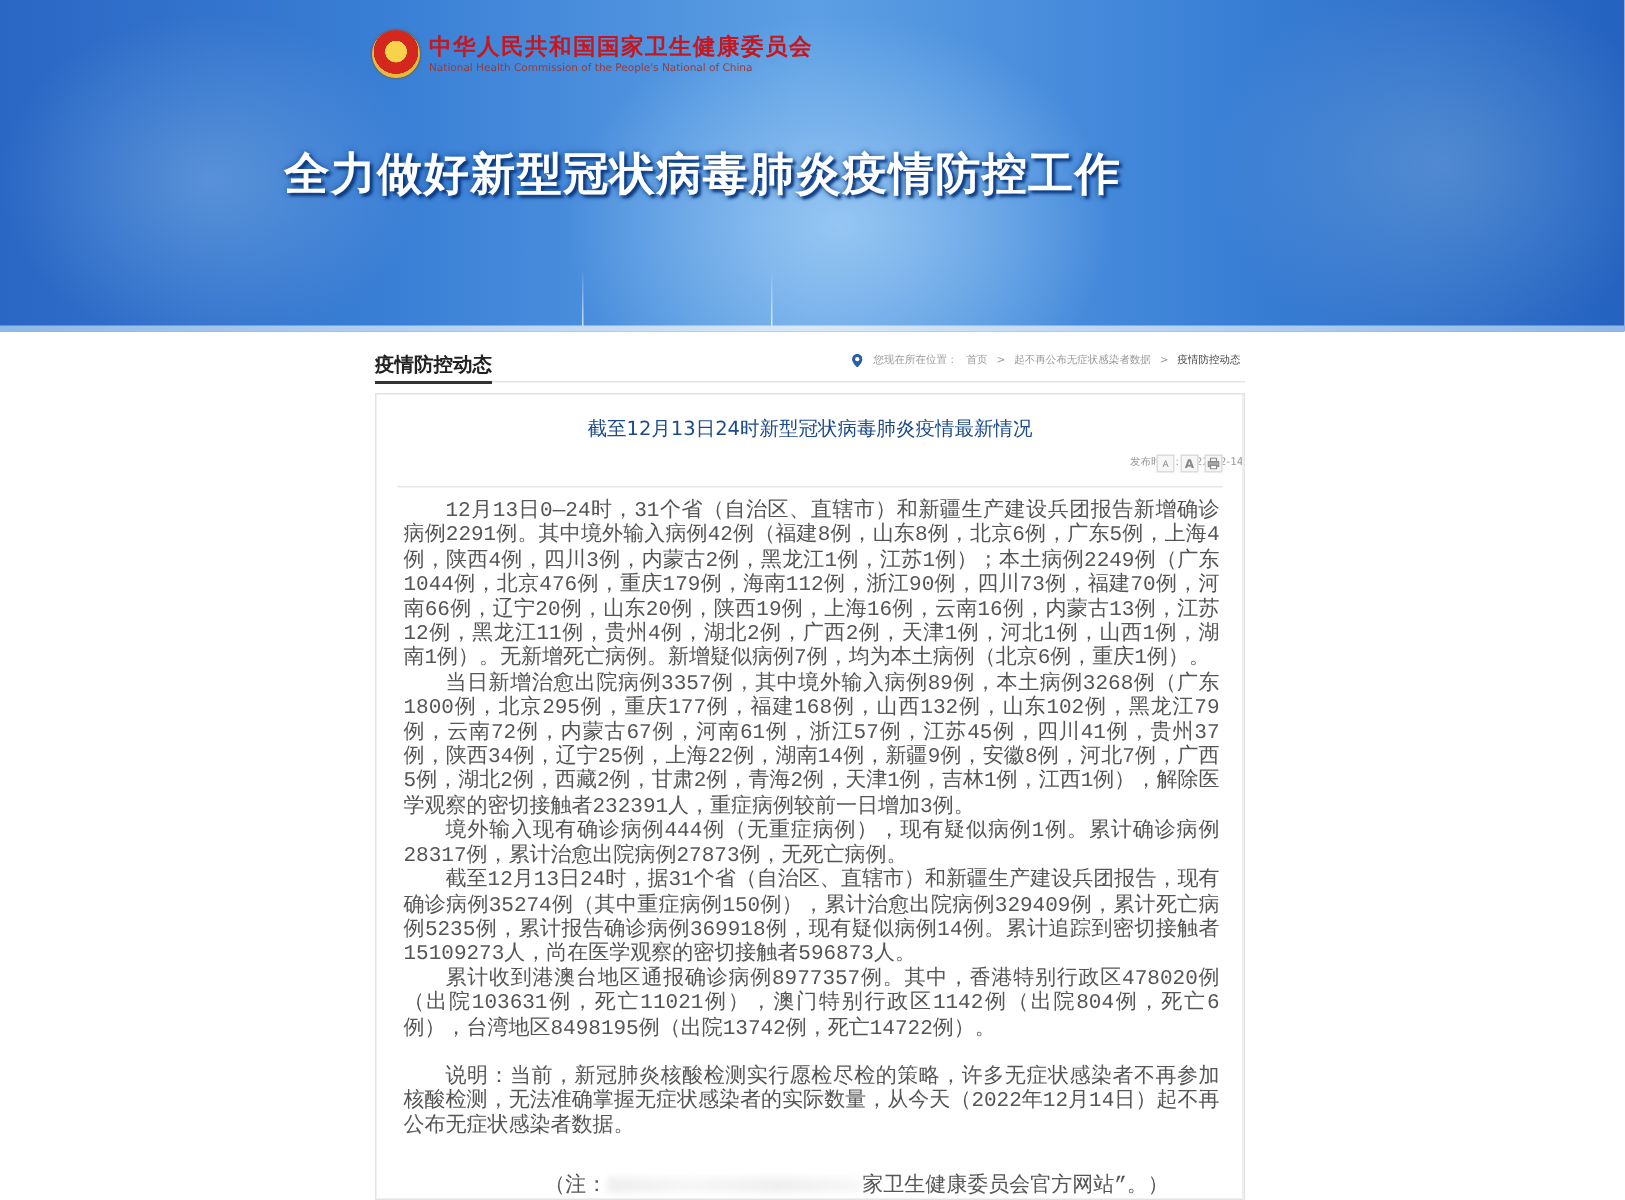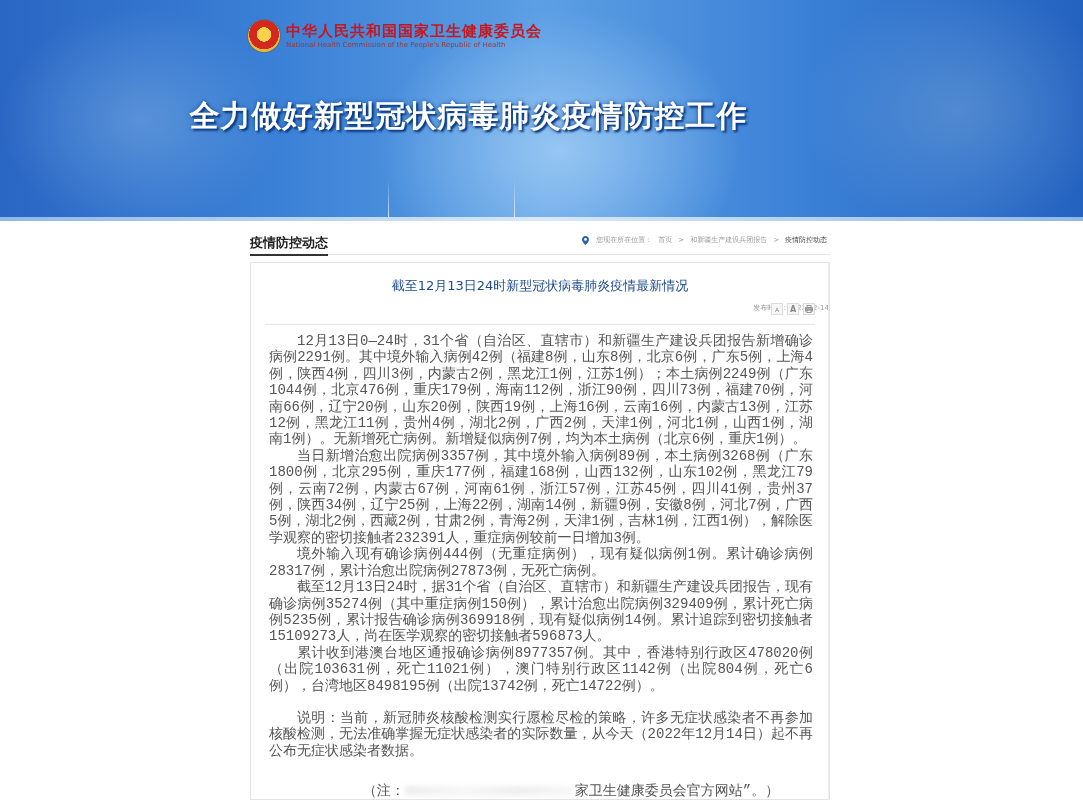--- a/index.html
+++ b/index.html
@@ -55,37 +55,37 @@
 </head>
 <body>
 
 <div class="banner">
   <div class="beam1"></div>
   <div class="beam2"></div>
   <div class="logo">
     <div class="emblem"></div>
     <div class="logo-text">
       <div class="logo-cn">中华人民共和国国家卫生健康委员会</div>
-      <div class="logo-en">National Health Commission of the People's Republic of Health</div>
+      <div class="logo-en">National Health Commission of the People's National of China</div>
     </div>
   </div>
   <div class="banner-title">全力做好新型冠状病毒肺炎疫情防控工作</div>
 </div>
 
 <div class="section-head">
   <div class="section-title">疫情防控动态</div>
   <div class="breadcrumb">
     <svg class="pin-icon" viewBox="0 0 10 13">
       <path d="M5 0C2.2 0 0 2.2 0 5c0 3.5 5 8 5 8s5-4.5 5-8c0-2.8-2.2-5-5-5z" fill="#2b5fa8"></path>
       <circle cx="5" cy="5" r="2" fill="#fff"></circle>
     </svg>
     <span>您现在所在位置：</span>
     <span>首页</span>
     <span>&gt;</span>
-    <span>和新疆生产建设兵团报告</span>
+    <span>起不再公布无症状感染者数据</span>
     <span>&gt;</span>
     <span class="current">疫情防控动态</span>
   </div>
 </div>
 
 <div class="article">
   <div class="art-title">截至12月13日24时新型冠状病毒肺炎疫情最新情况</div>
   <div class="art-date">
     <span>发布时间：</span><span>2022-12-14</span>
   </div>

